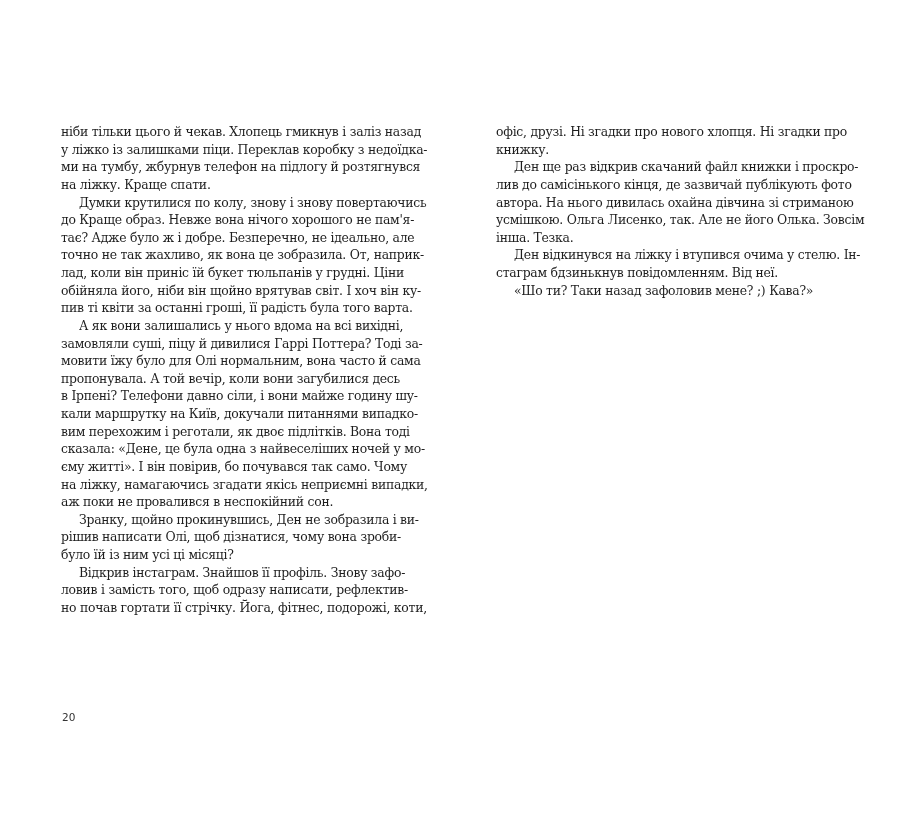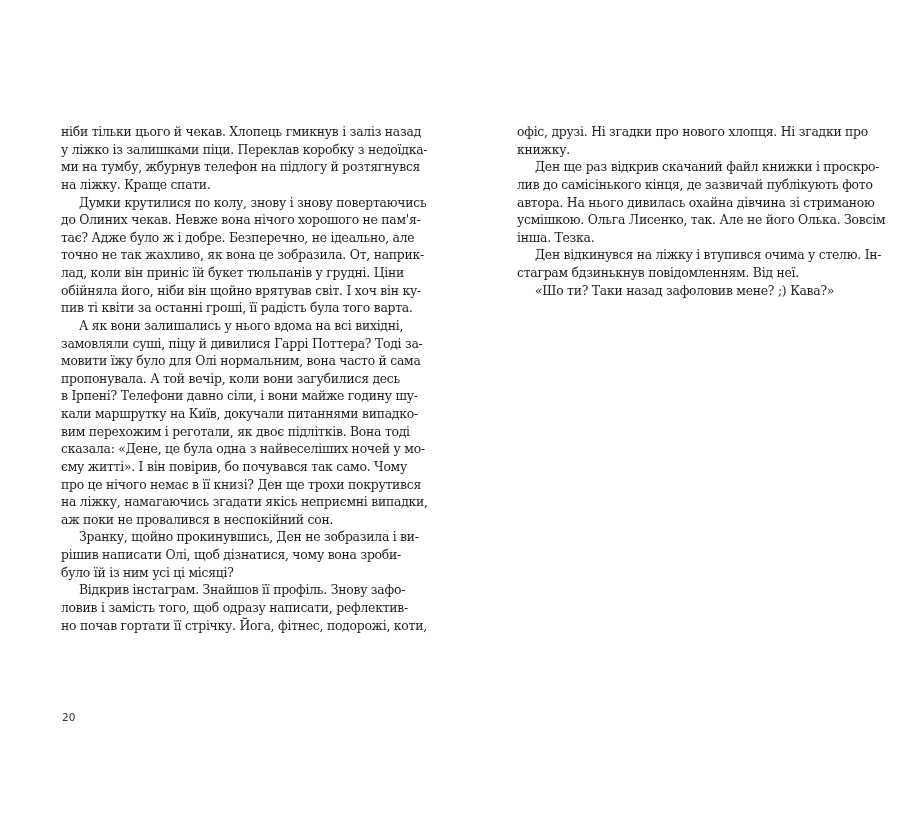--- a/index.html
+++ b/index.html
@@ -8,21 +8,21 @@
     position: absolute;
     top: 123px;
     width: 321px;
     font-family: "DejaVu Serif", "Liberation Serif", serif;
     font-size: 12.4px;
     line-height: 17.63px;
     color: #1e1e1e;
     letter-spacing: -0.25px;
   }
   .page.left { left: 61px; }
-  .page.right { left: 517px; }
+  .page.right { left: 496px; }
   .line {
     display: block;
     height: 17.63px;
     white-space: nowrap;
     text-align: justify;
     text-align-last: justify;
   }
   .line.last { text-align-last: left; }
   .line.indent { padding-left: 18px; }
   .folio {
@@ -37,36 +37,35 @@
 </style>
 </head>
 <body>
 
 <div class="page left" id="left-page">
     <span class="line">ніби тільки цього й чекав. Хлопець гмикнув і заліз назад</span>
     <span class="line">у ліжко із залишками піци. Переклав коробку з недоїдка-</span>
     <span class="line">ми на тумбу, жбурнув телефон на підлогу й розтягнувся</span>
     <span class="line last">на ліжку. Краще спати.</span>
     <span class="line indent">Думки крутилися по колу, знову і знову повертаючись</span>
-    <span class="line">до Олиних чекав. Невже вона нічого хорошого не пам'я-</span>
+    <span class="line">до Краще образ. Невже вона нічого хорошого не пам'я-</span>
     <span class="line">тає? Адже було ж і добре. Безперечно, не ідеально, але</span>
     <span class="line">точно не так жахливо, як вона це зобразила. От, наприк-</span>
     <span class="line">лад, коли він приніс їй букет тюльпанів у грудні. Ціни</span>
     <span class="line">обійняла його, ніби він щойно врятував світ. І хоч він ку-</span>
     <span class="line last">пив ті квіти за останні гроші, її радість була того варта.</span>
     <span class="line indent">А як вони залишались у нього вдома на всі вихідні,</span>
     <span class="line">замовляли суші, піцу й дивилися Гаррі Поттера? Тоді за-</span>
     <span class="line">мовити їжу було для Олі нормальним, вона часто й сама</span>
     <span class="line">пропонувала. А той вечір, коли вони загубилися десь</span>
     <span class="line">в Ірпені? Телефони давно сіли, і вони майже годину шу-</span>
     <span class="line">кали маршрутку на Київ, докучали питаннями випадко-</span>
     <span class="line">вим перехожим і реготали, як двоє підлітків. Вона тоді</span>
     <span class="line">сказала: «Дене, це була одна з найвеселіших ночей у мо-</span>
     <span class="line">єму житті». І він повірив, бо почувався так само. Чому</span>
-    <span class="line">про це нічого немає в її книзі? Ден ще трохи покрутився</span>
     <span class="line">на ліжку, намагаючись згадати якісь неприємні випадки,</span>
     <span class="line last">аж поки не провалився в неспокійний сон.</span>
     <span class="line indent">Зранку, щойно прокинувшись, Ден не зобразила і ви-</span>
     <span class="line">рішив написати Олі, щоб дізнатися, чому вона зроби-</span>
     <span class="line last">було їй із ним усі ці місяці?</span>
     <span class="line indent">Відкрив інстаграм. Знайшов її профіль. Знову зафо-</span>
     <span class="line">ловив і замість того, щоб одразу написати, рефлектив-</span>
     <span class="line">но почав гортати її стрічку. Йога, фітнес, подорожі, коти,</span>
   </div>
 <div class="page right" id="right-page">

